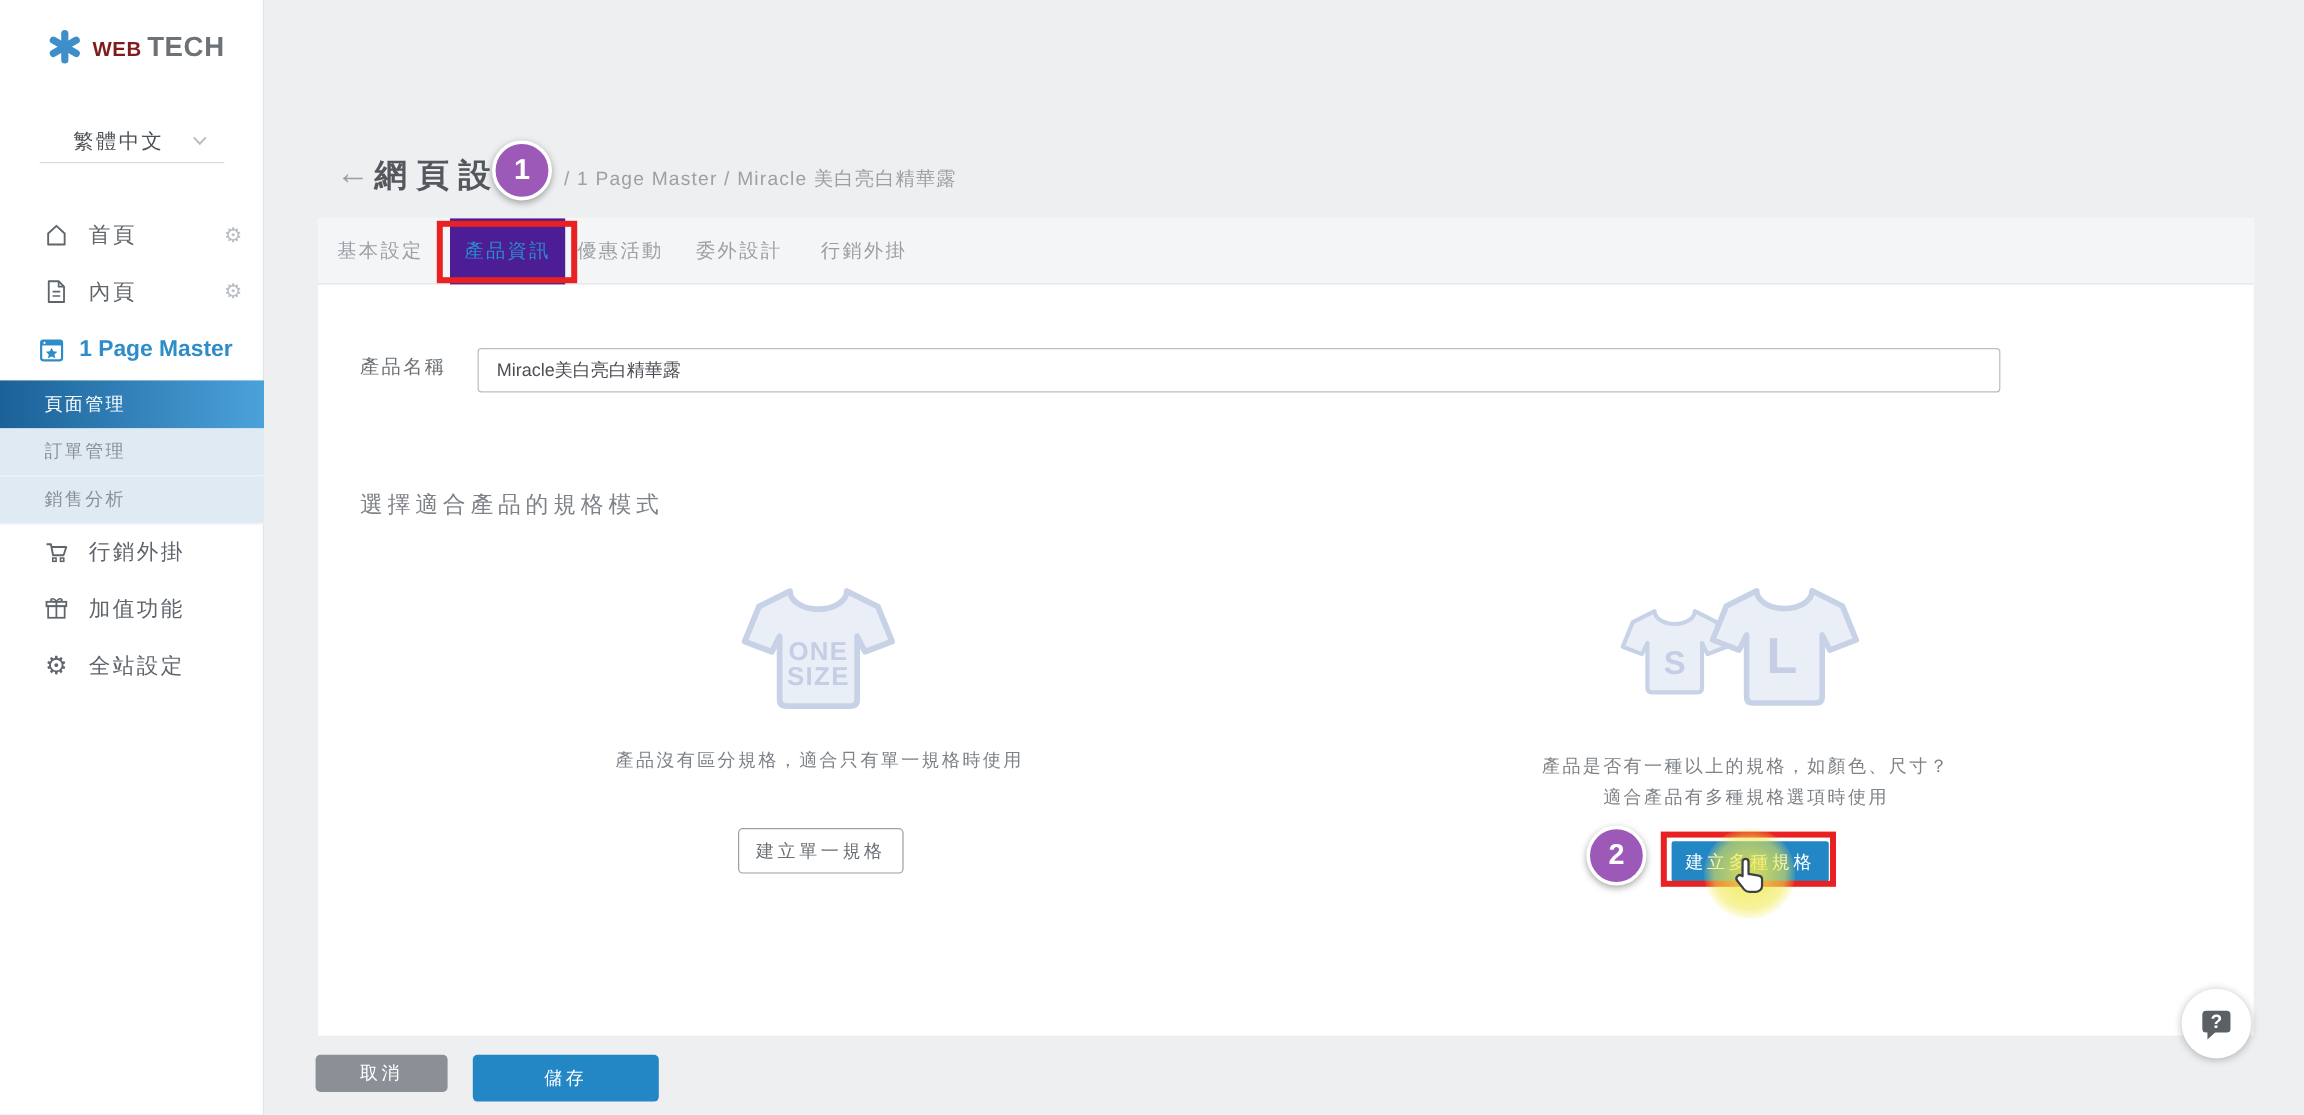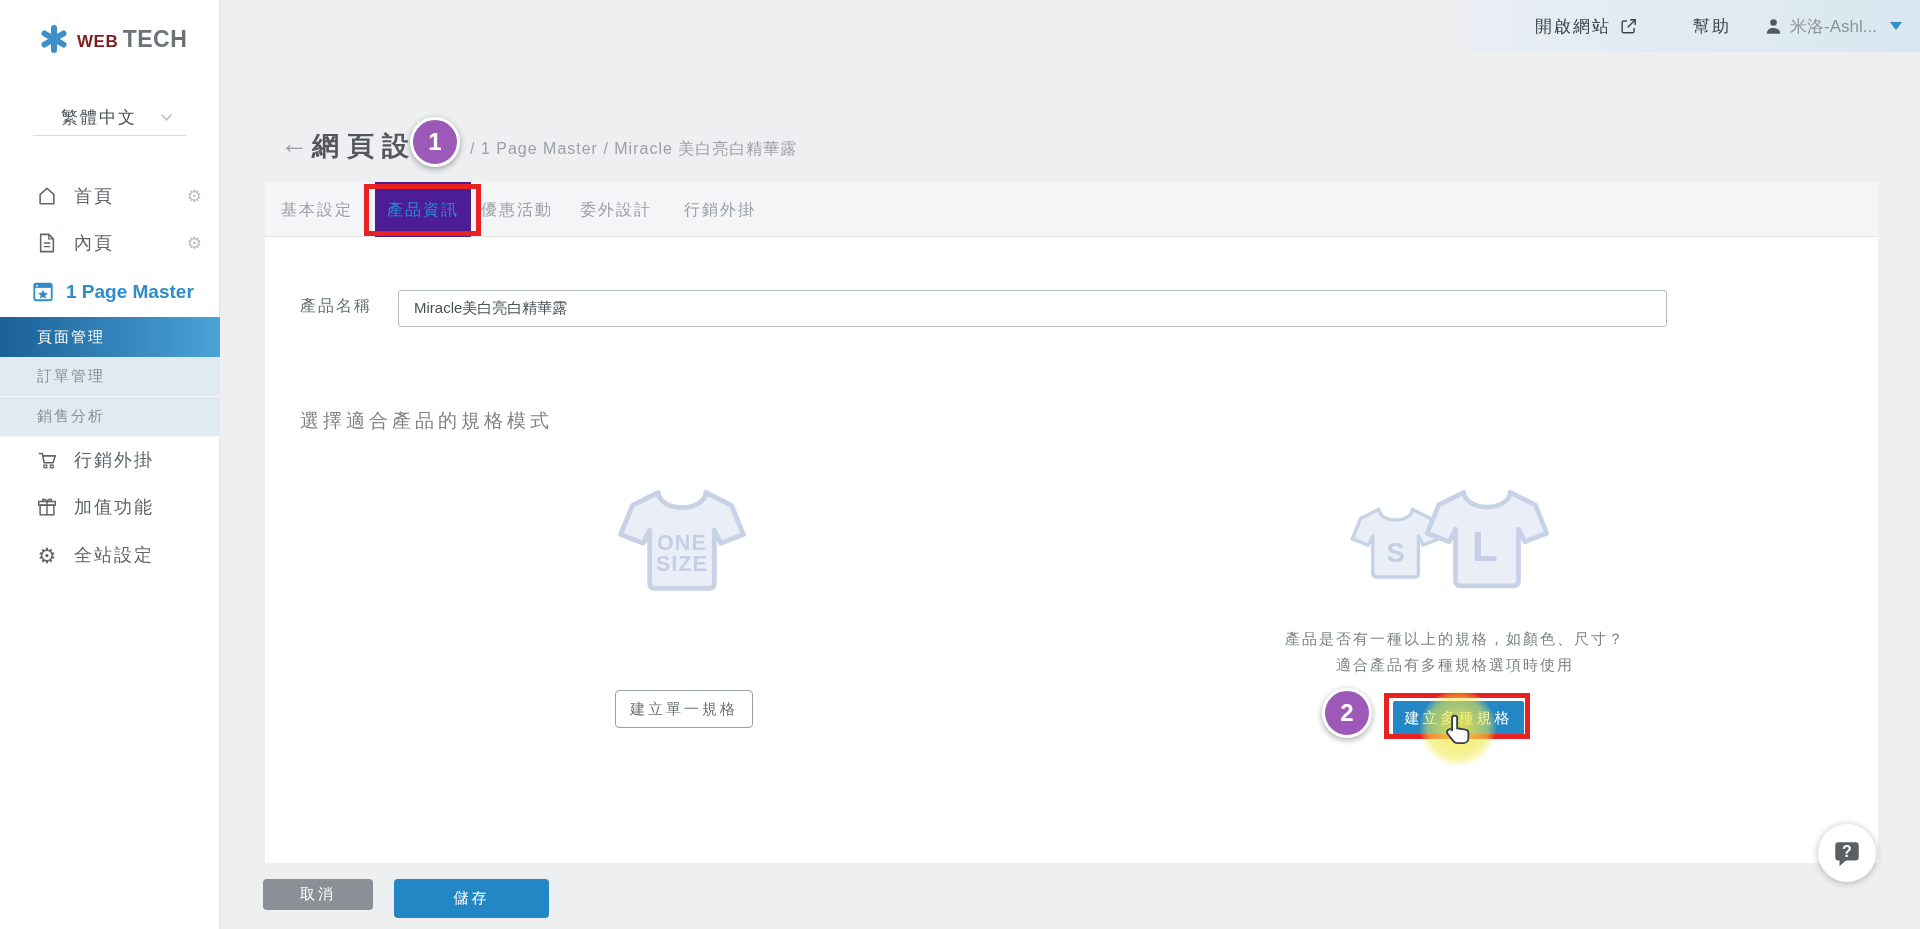--- a/index.html
+++ b/index.html
@@ -166,40 +166,20 @@
       </span>
       <span class="lbl">加值功能</span>
     </div>
 
     <div class="side-item" style="top:535px">
       <span class="ic" style="color:#5f656b;font-size:21px;line-height:1">⚙</span>
       <span class="lbl">全站設定</span>
     </div>
   </div>
 
-  <div id="topbar-panel">
-    <div class="tb-link" id="open-site">
-      <span>開啟網站</span>
-      <svg width="19" height="19" viewBox="0 0 24 24">
-        <path d="M10 5 H6 a2 2 0 0 0 -2 2 v11 a2 2 0 0 0 2 2 h11 a2 2 0 0 0 2 -2 v-4" fill="none" stroke="#3e444a" stroke-width="1.8"></path>
-        <path d="M14 3.5 H20.5 V10 M20 4 L11 13" fill="none" stroke="#3e444a" stroke-width="1.8"></path>
-      </svg>
-    </div>
-    <div class="tb-link" id="help-link">
-      <span>幫助</span>
-    </div>
-    <div id="user-menu">
-      <svg width="19" height="19" viewBox="0 0 24 24">
-        <circle cx="12" cy="7" r="4.2" fill="#555a60"></circle>
-        <path d="M3.5 21 c0-5 4.2-7.2 8.5-7.2 s8.5 2.2 8.5 7.2 z" fill="#555a60"></path>
-      </svg>
-      <span id="user-name">米洛-Ashl...</span>
-      <span class="caret"></span>
-    </div>
-  </div>
 
   <div id="back-arrow">←</div>
   <div id="page-title">網頁設定</div>
   <div id="breadcrumb">/ 1 Page Master / Miracle 美白亮白精華露</div>
 
   <div id="card">
     <div id="tabbar">
       <div class="tab" id="tab0">基本設定</div>
       <div class="tab active" id="tab1">產品資訊</div>
       <div class="tab" id="tab2">優惠活動</div>
@@ -210,20 +190,21 @@
     <div id="product-name-label">產品名稱</div>
     <input id="product-name-input" type="text" value="Miracle美白亮白精華露" style="">
 
     <div id="spec-heading">選擇適合產品的規格模式</div>
 
     <svg class="shirt-svg" style="left:352px; top:303px" width="130" height="112" viewBox="0 0 120 104">
       <path d="M38 7 L14 19 L3 46 L24 54 L30 42 L30 91 Q30 96 35 96 L85 96 Q90 96 90 91 L90 42 L96 54 L117 46 L106 19 L82 7 A 22 14 0 0 1 38 7 Z" fill="#eaeef7" stroke="#c8d2e7" stroke-width="4.5" stroke-linejoin="round"></path>
       <text x="60" y="60" text-anchor="middle" font-size="20" font-weight="bold" fill="#c5cee5" letter-spacing="1">ONE</text>
       <text x="60" y="80" text-anchor="middle" font-size="20" font-weight="bold" fill="#c5cee5" letter-spacing="1">SIZE</text>
     </svg>
+    <div id="single-desc">產品沒有區分規格，適合只有單一規格時使用</div>
     <button id="single-btn">建立單一規格</button>
 
     <svg class="shirt-svg" style="left:1083px; top:300px" width="205" height="118" viewBox="0 0 205 118">
       <g transform="translate(2,22) scale(0.76)">
         <path d="M38 7 L14 19 L3 46 L24 54 L30 42 L30 91 Q30 96 35 96 L85 96 Q90 96 90 91 L90 42 L96 54 L117 46 L106 19 L82 7 A 22 14 0 0 1 38 7 Z" fill="#eaeef7" stroke="#c8d2e7" stroke-width="4.5" stroke-linejoin="round"></path>
         <text x="60" y="76" text-anchor="middle" font-size="36" font-weight="bold" fill="#c5cee5">S</text>
       </g>
       <g transform="translate(76,3) scale(1.05)">
         <path d="M38 7 L14 19 L3 46 L24 54 L30 42 L30 91 Q30 96 35 96 L85 96 Q90 96 90 91 L90 42 L96 54 L117 46 L106 19 L82 7 A 22 14 0 0 1 38 7 Z" fill="#eaeef7" stroke="#c8d2e7" stroke-width="4.5" stroke-linejoin="round"></path>
         <text x="58" y="72" text-anchor="middle" font-size="40" font-weight="bold" fill="#c5cee5">L</text>

